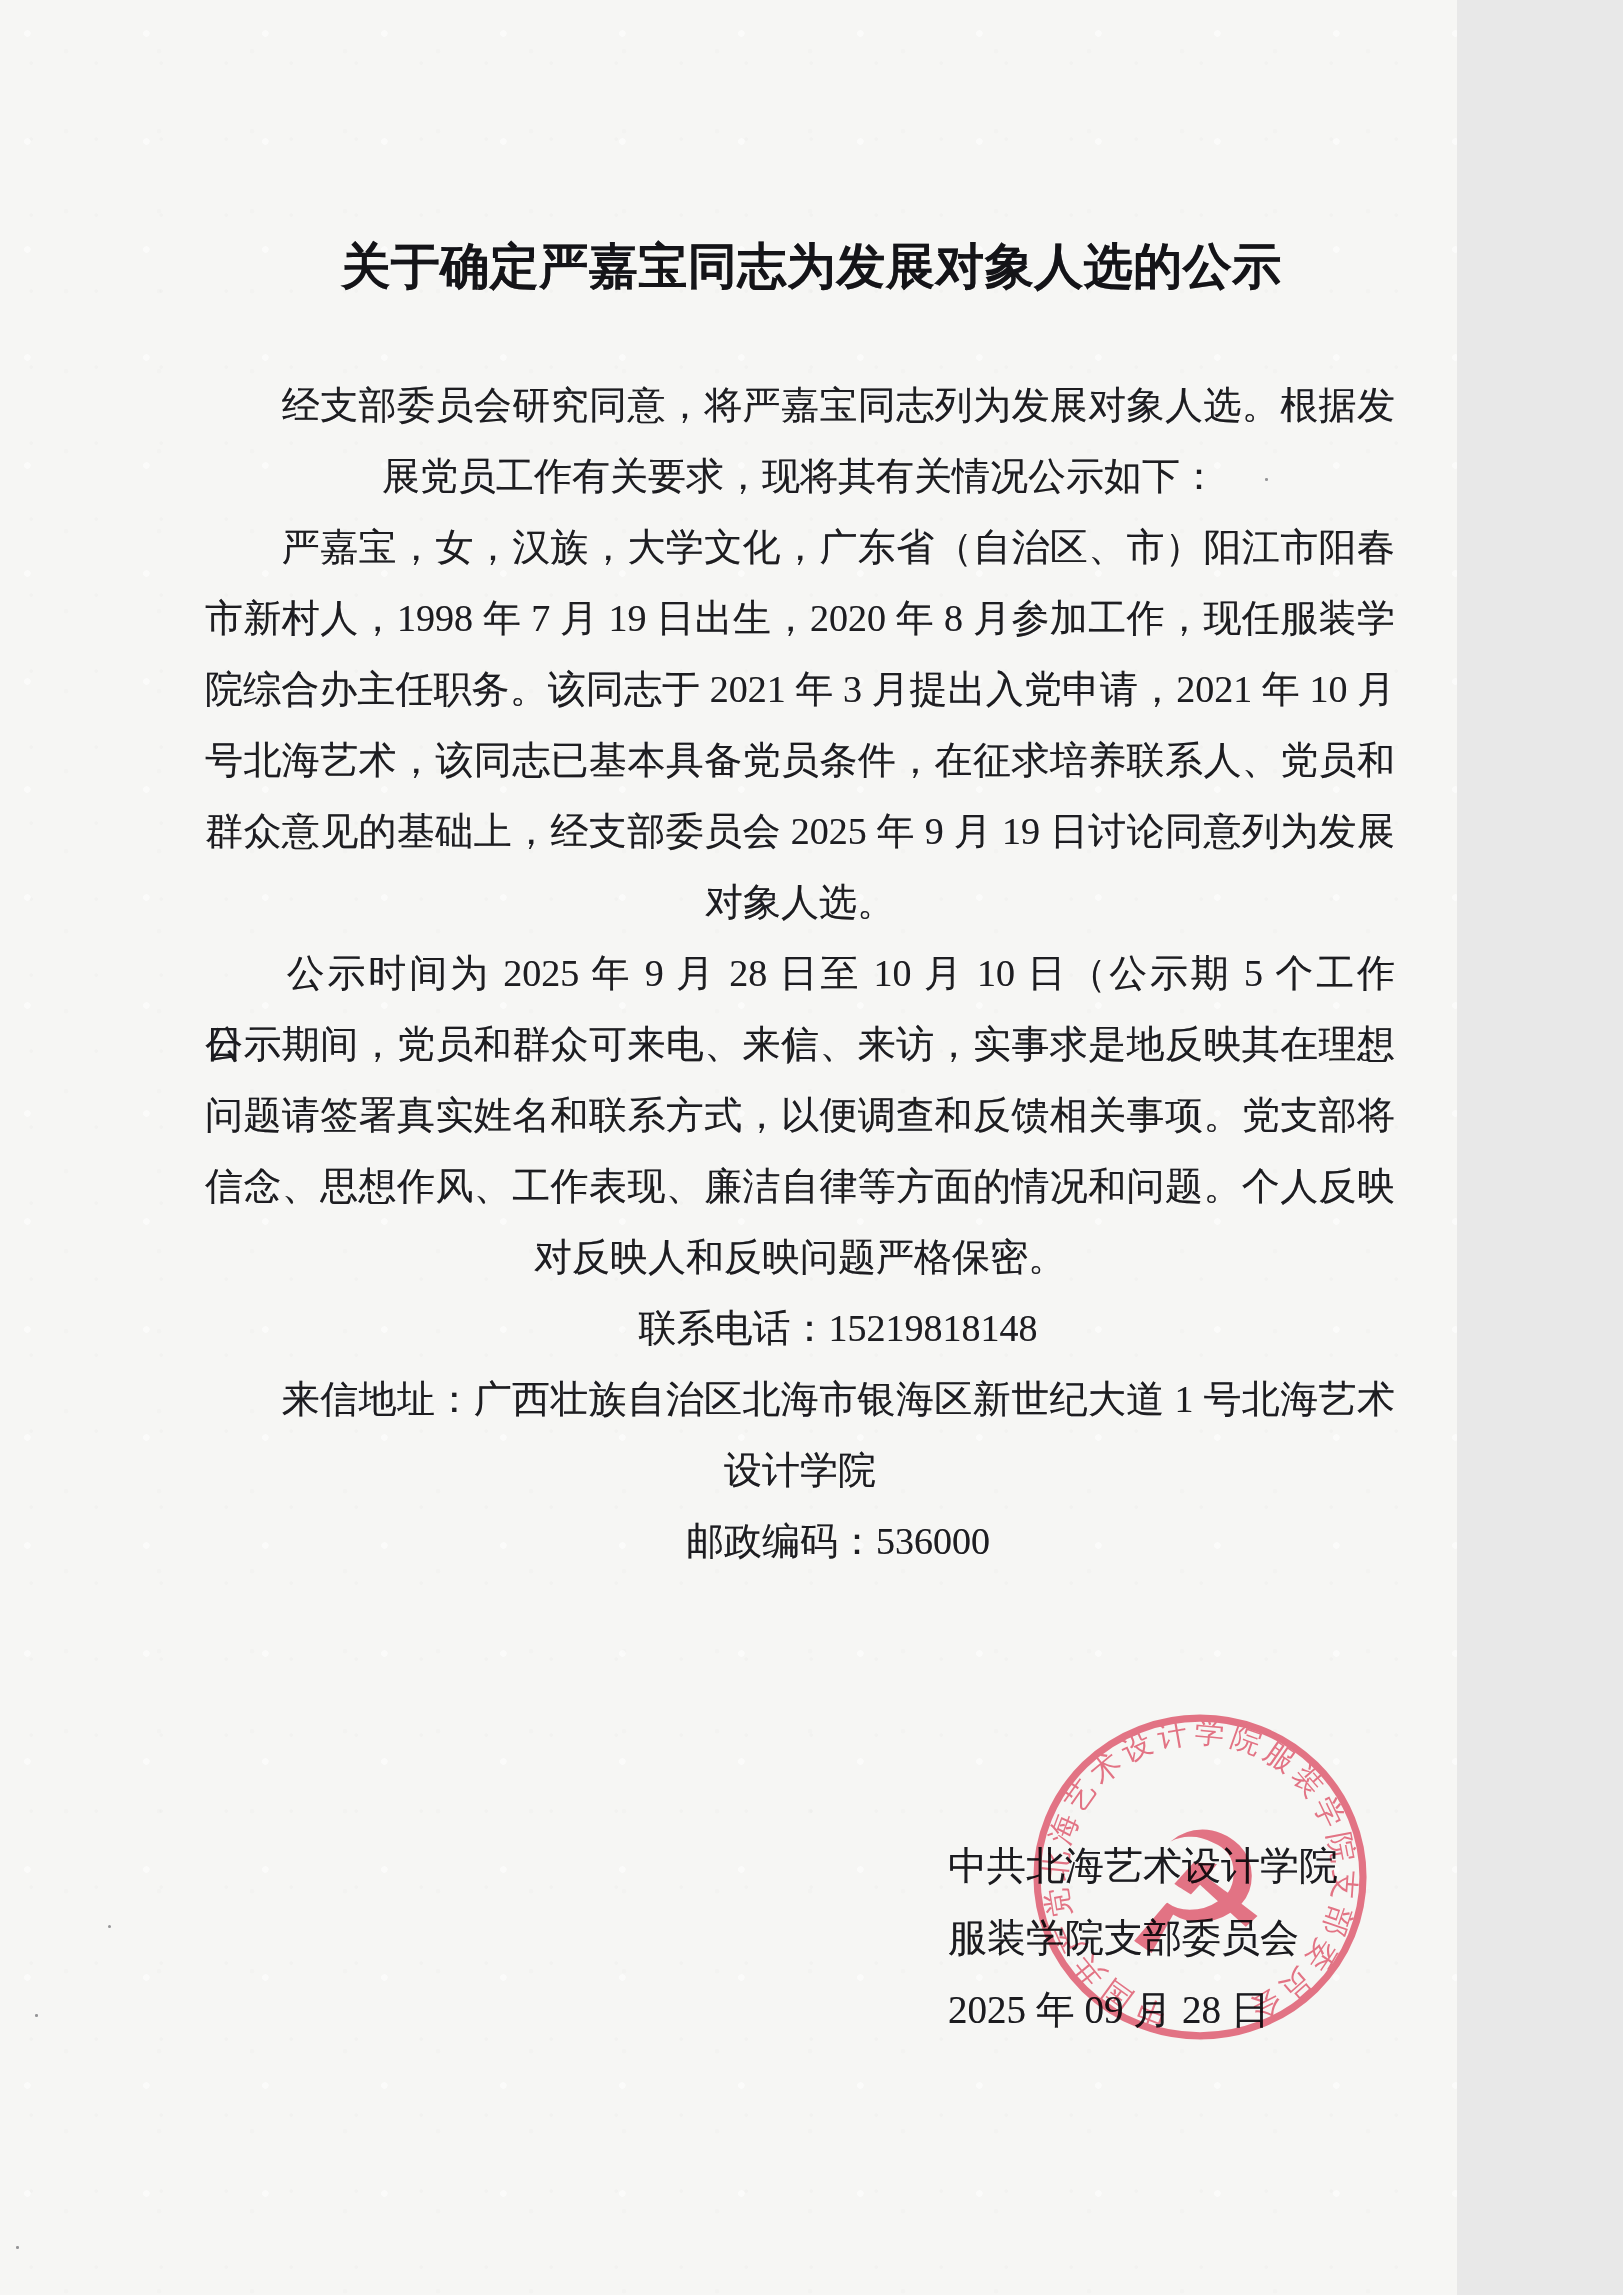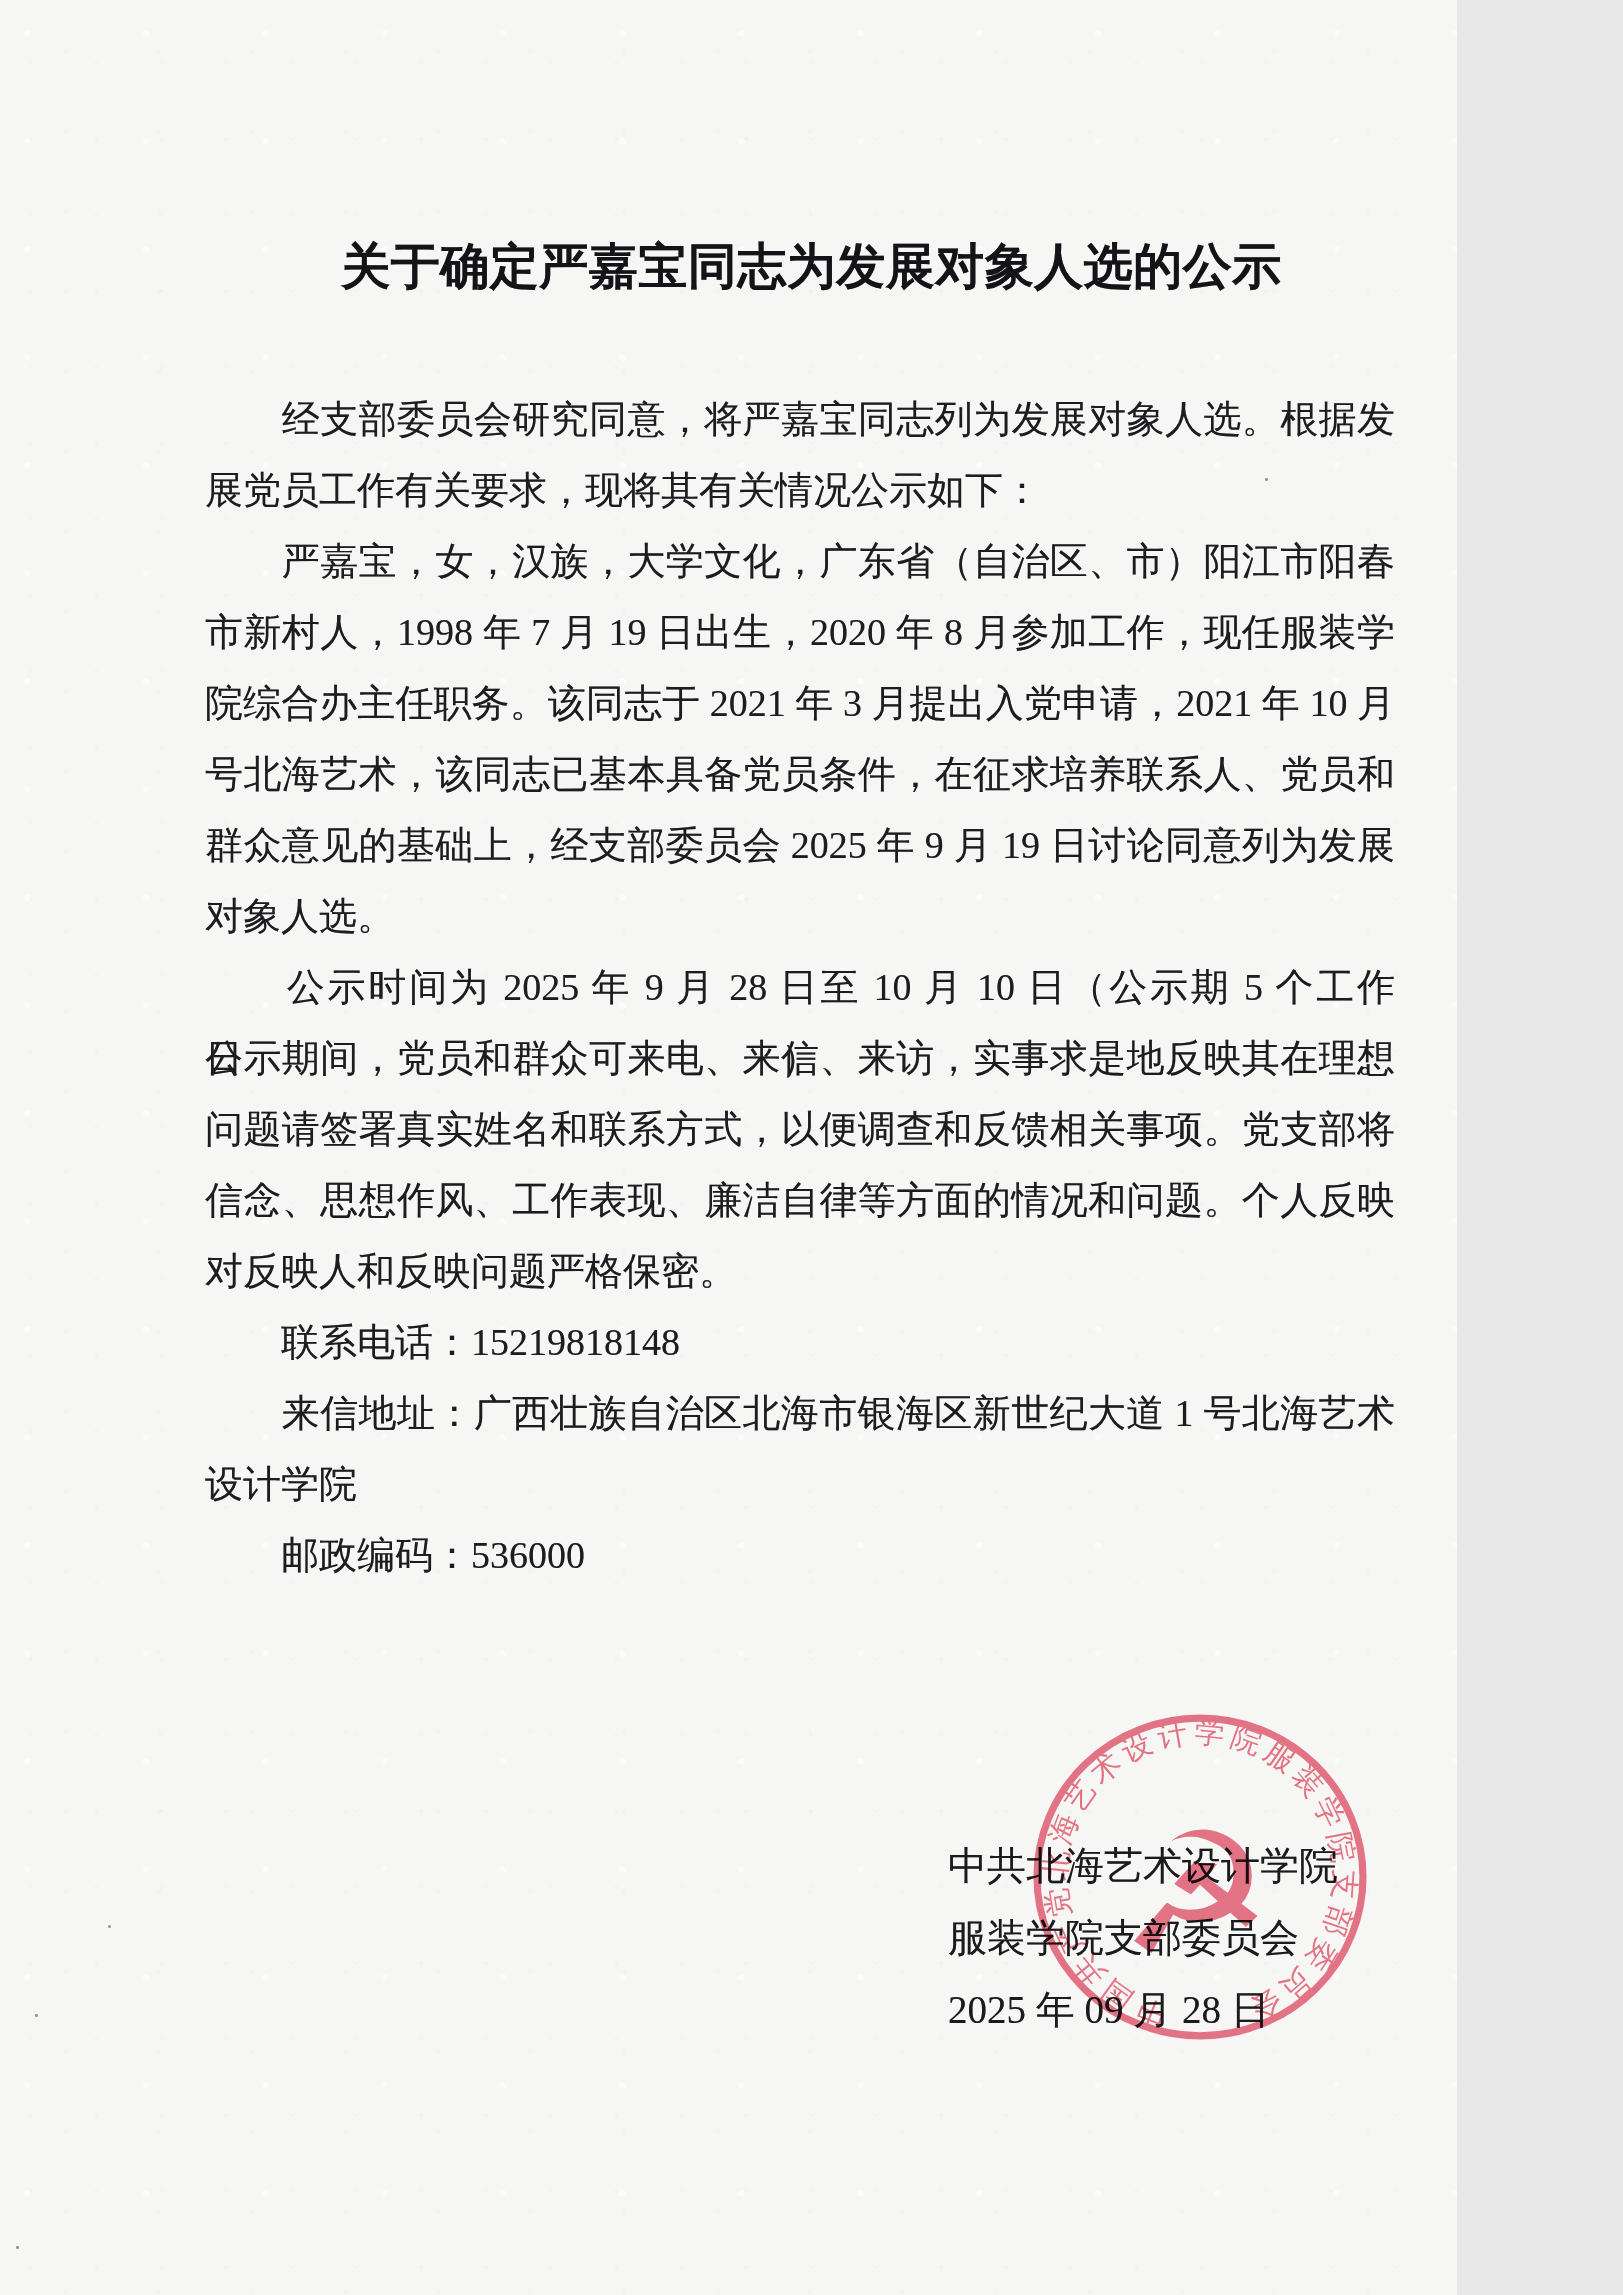--- a/index.html
+++ b/index.html
@@ -29,30 +29,30 @@
     font-size: 49px;
     line-height: 67px;
     font-weight: bold;
     color: #141418;
     letter-spacing: 0.5px;
     text-shadow: 0 0 0.5px rgba(20,20,24,0.55);
   }
   .body-text {
     position: absolute;
     left: 205px;
-    top: 384px;
+    top: 370px;
     width: 1190px;
     font-size: 38px;
     line-height: 71px;
     color: #1d1d21;
     text-shadow: 0 0 0.5px rgba(25,25,30,0.45);
   }
   .line {
     height: 71px;
-    text-align: left;
+    text-align: center;
   }
   .line.j {
     text-align: justify;
     text-align-last: justify;
   }
   .signature {
     position: absolute;
     left: 948px;
     top: 1830px;
     width: 451px;

